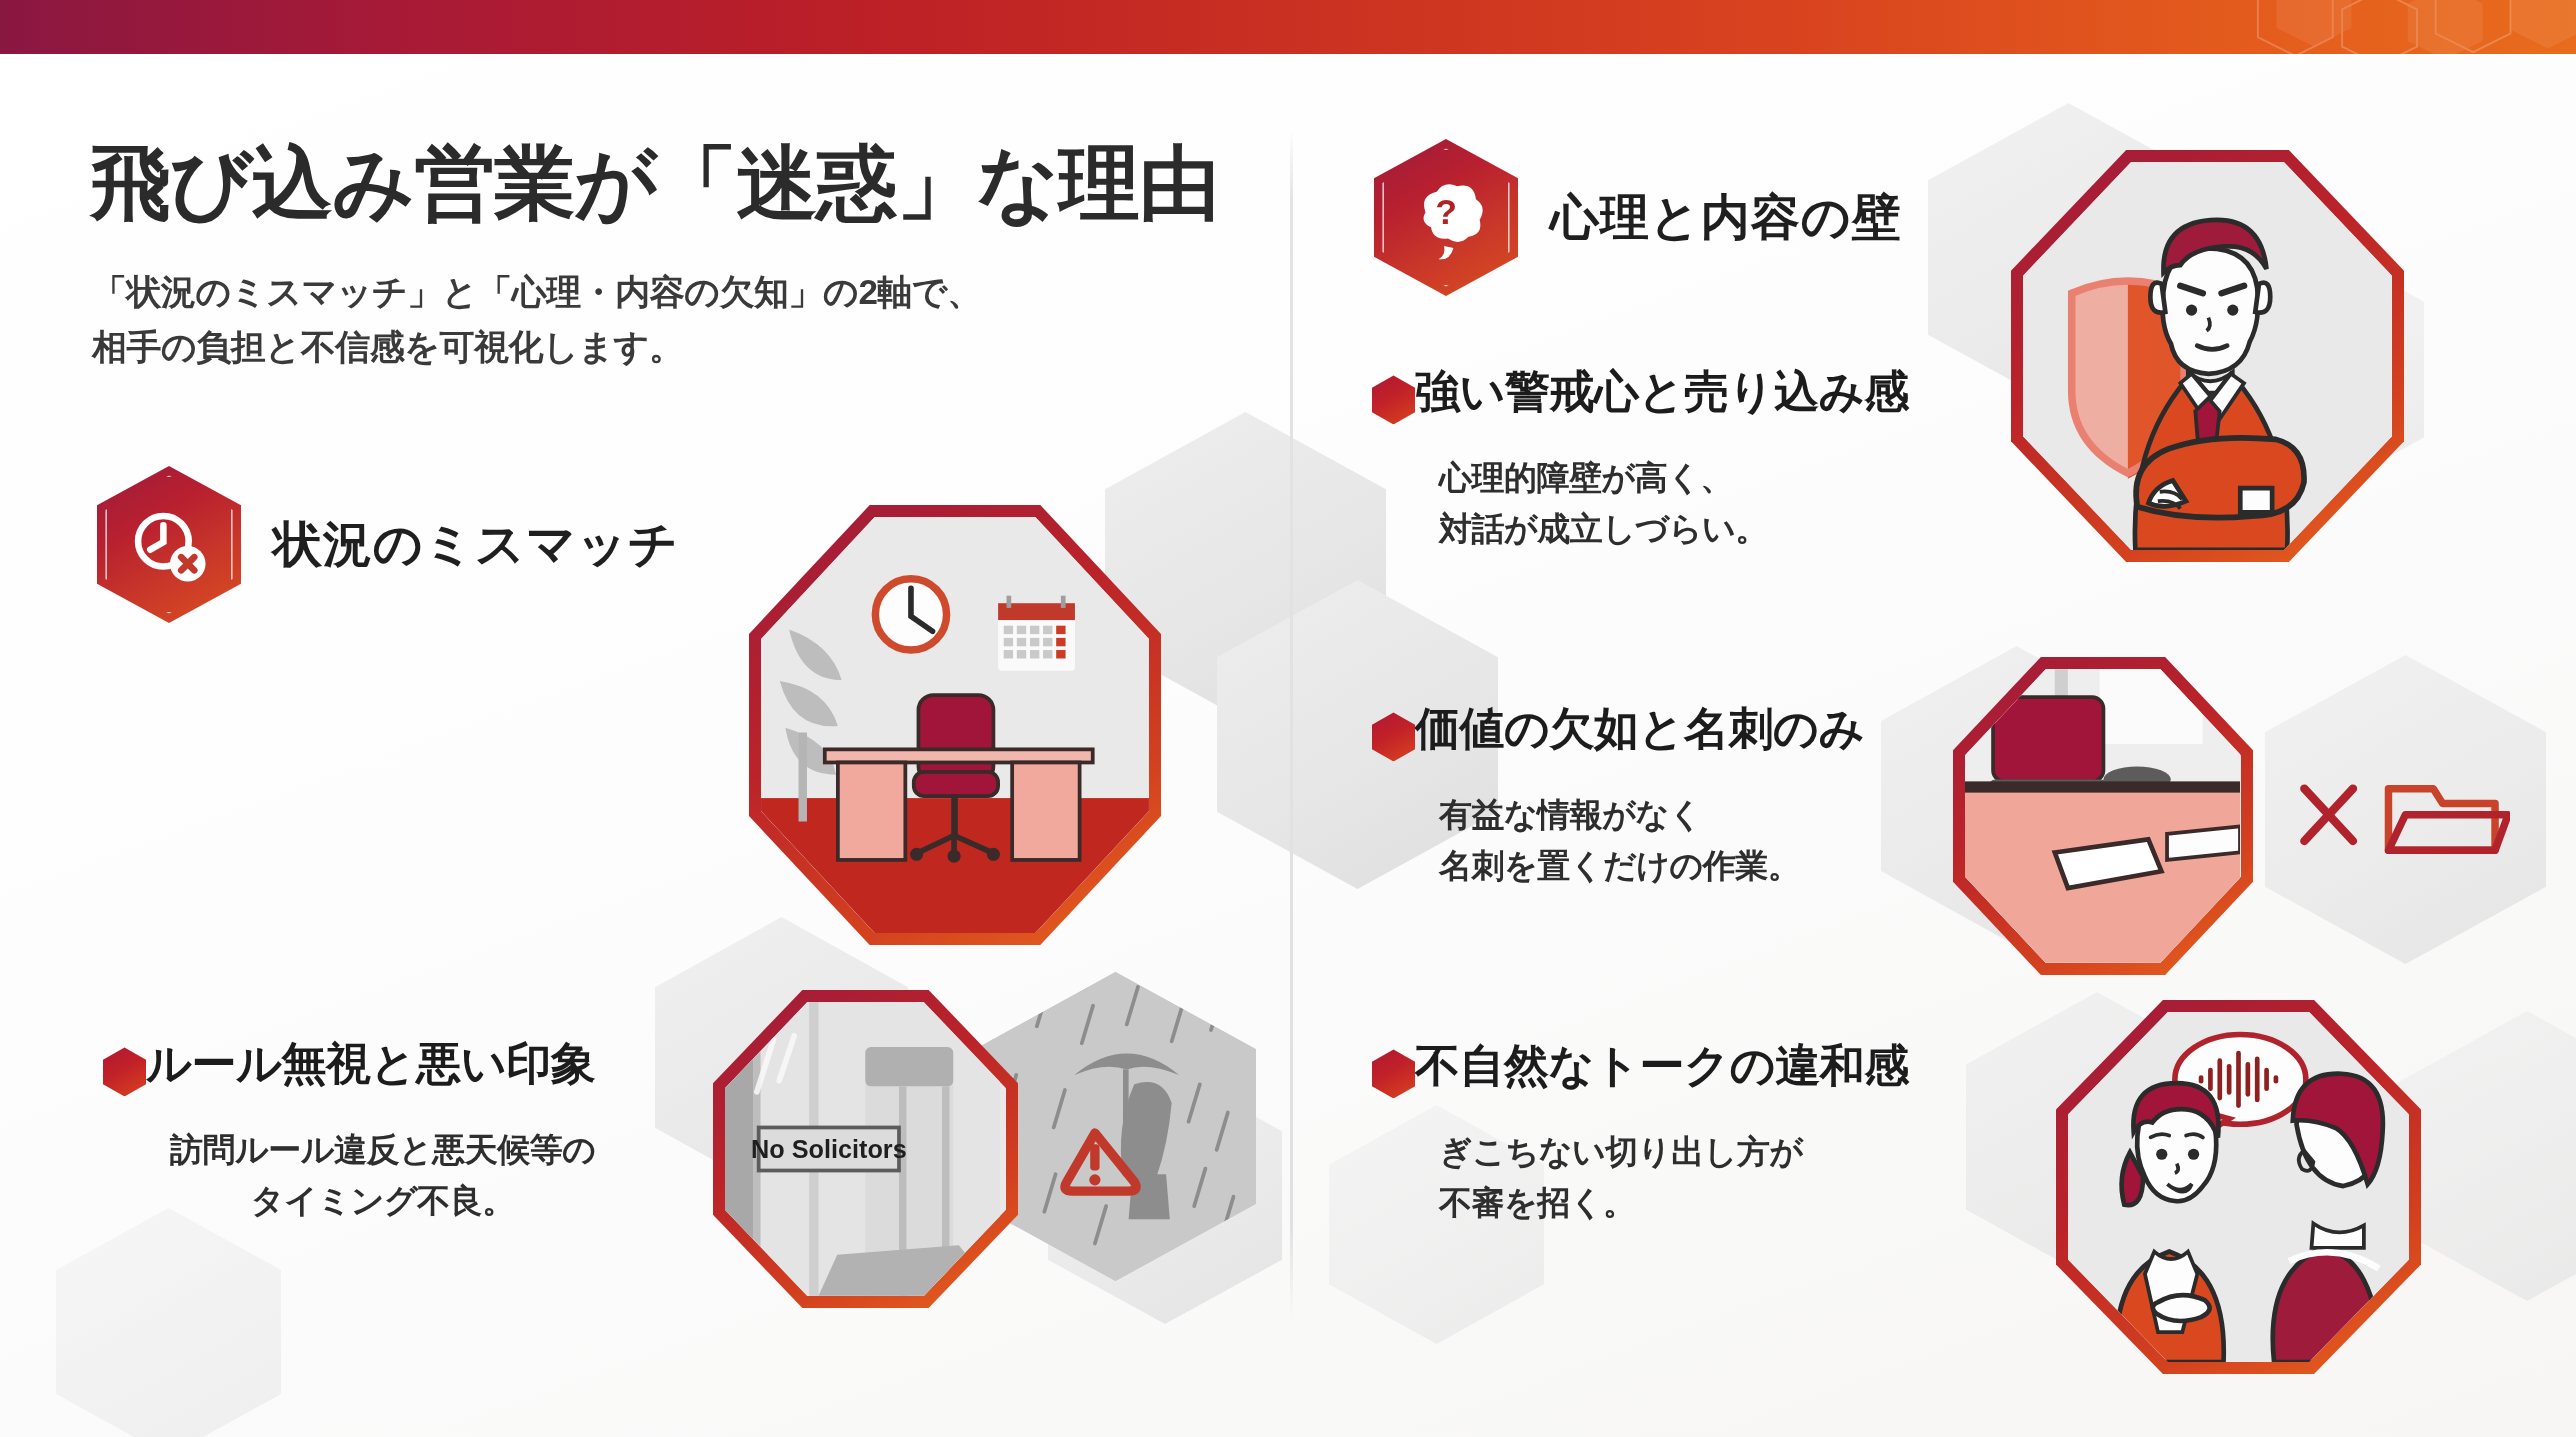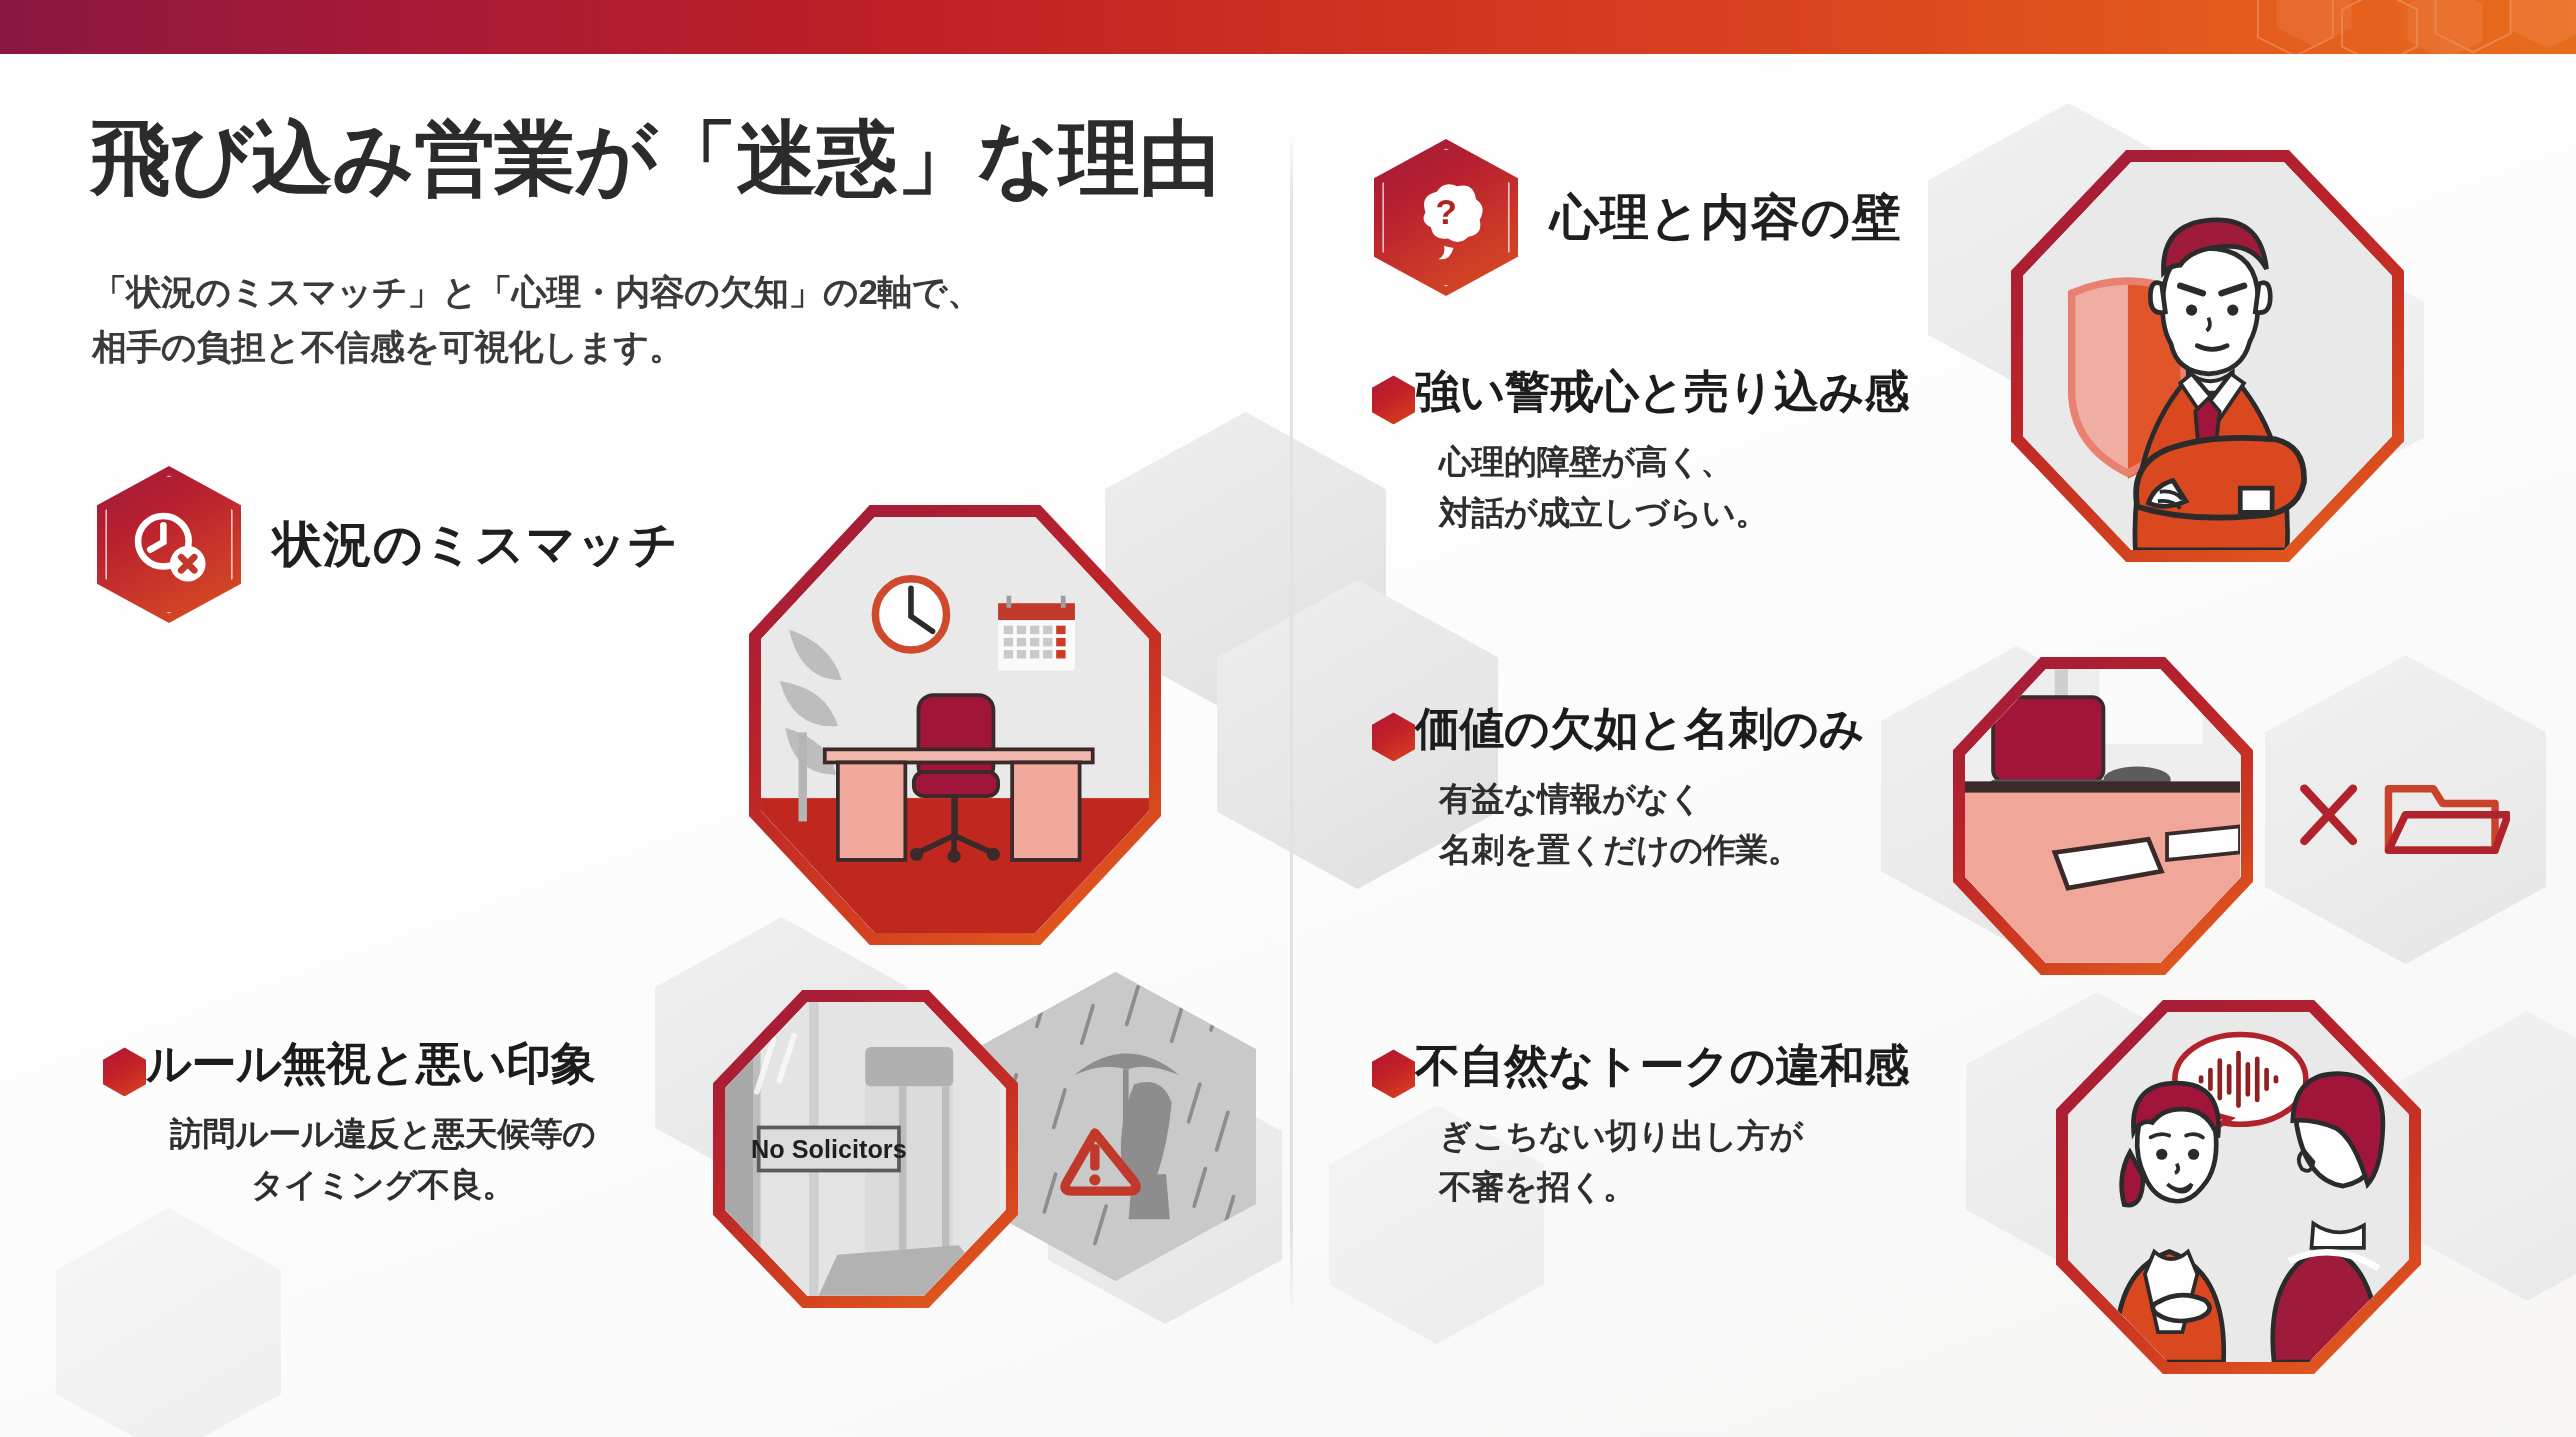--- a/index.html
+++ b/index.html
@@ -33,21 +33,21 @@
   }
 
   
   .divider{
     position:absolute;left:1290px;top:129px;width:2.8px;height:1189px;
     background:linear-gradient(180deg,rgba(0,0,0,0) 0%,#e3e3e3 6%,#e0e0e0 92%,rgba(0,0,0,0) 100%);
   }
 
   
   .headline{
-    position:absolute;left:90px;top:115px;width:1189px;
+    position:absolute;left:90px;top:140px;width:1189px;
     font-size:81px;line-height:1.08;font-weight:700;color:#2b2b2b;
     letter-spacing:-0.9px;white-space:nowrap;
   }
   .subhead{
     position:absolute;left:92px;top:264px;width:1105px;
     font-size:35px;line-height:1.58;font-weight:700;color:#3a3a3a;
     letter-spacing:-0.5px;
   }
   .subhead div{white-space:nowrap;}
 
@@ -71,21 +71,21 @@
 
   
   .bullet{position:absolute;}
   .b-row{display:flex;align-items:flex-start;}
   .hexdot{
     width:43px;height:49px;margin-top:8.4px;flex:0 0 auto;
     background:linear-gradient(150deg,#b01733 0%,#c12128 45%,#d9431f 100%);
     clip-path:polygon(50% 0%,100% 25%,100% 75%,50% 100%,0% 75%,0% 25%);
   }
   .b-title{font-size:45px;font-weight:700;color:#1c1c1c;letter-spacing:-0.5px;white-space:nowrap;line-height:1.12;}
-  .b-desc{margin-left:67px;margin-top:13px;font-size:33px;font-weight:700;color:#2e2e2e;line-height:1.52;letter-spacing:-0.5px;}
+  .b-desc{margin-left:67px;margin-top:29px;font-size:33px;font-weight:700;color:#2e2e2e;line-height:1.52;letter-spacing:-0.5px;}
   .b-desc div{white-space:nowrap;}
 
   
   .octa{
     position:absolute;
     clip-path:polygon(29.3% 0%,70.7% 0%,100% 29.3%,100% 70.7%,70.7% 100%,29.3% 100%,0% 70.7%,0% 29.3%);
     background:linear-gradient(150deg,#9e1b3c 0%,#bb2329 40%,#d2401f 72%,#e8641e 100%);
     filter:drop-shadow(0 7.5px 15px rgba(0,0,0,.16));
   }
   .octa-in{

